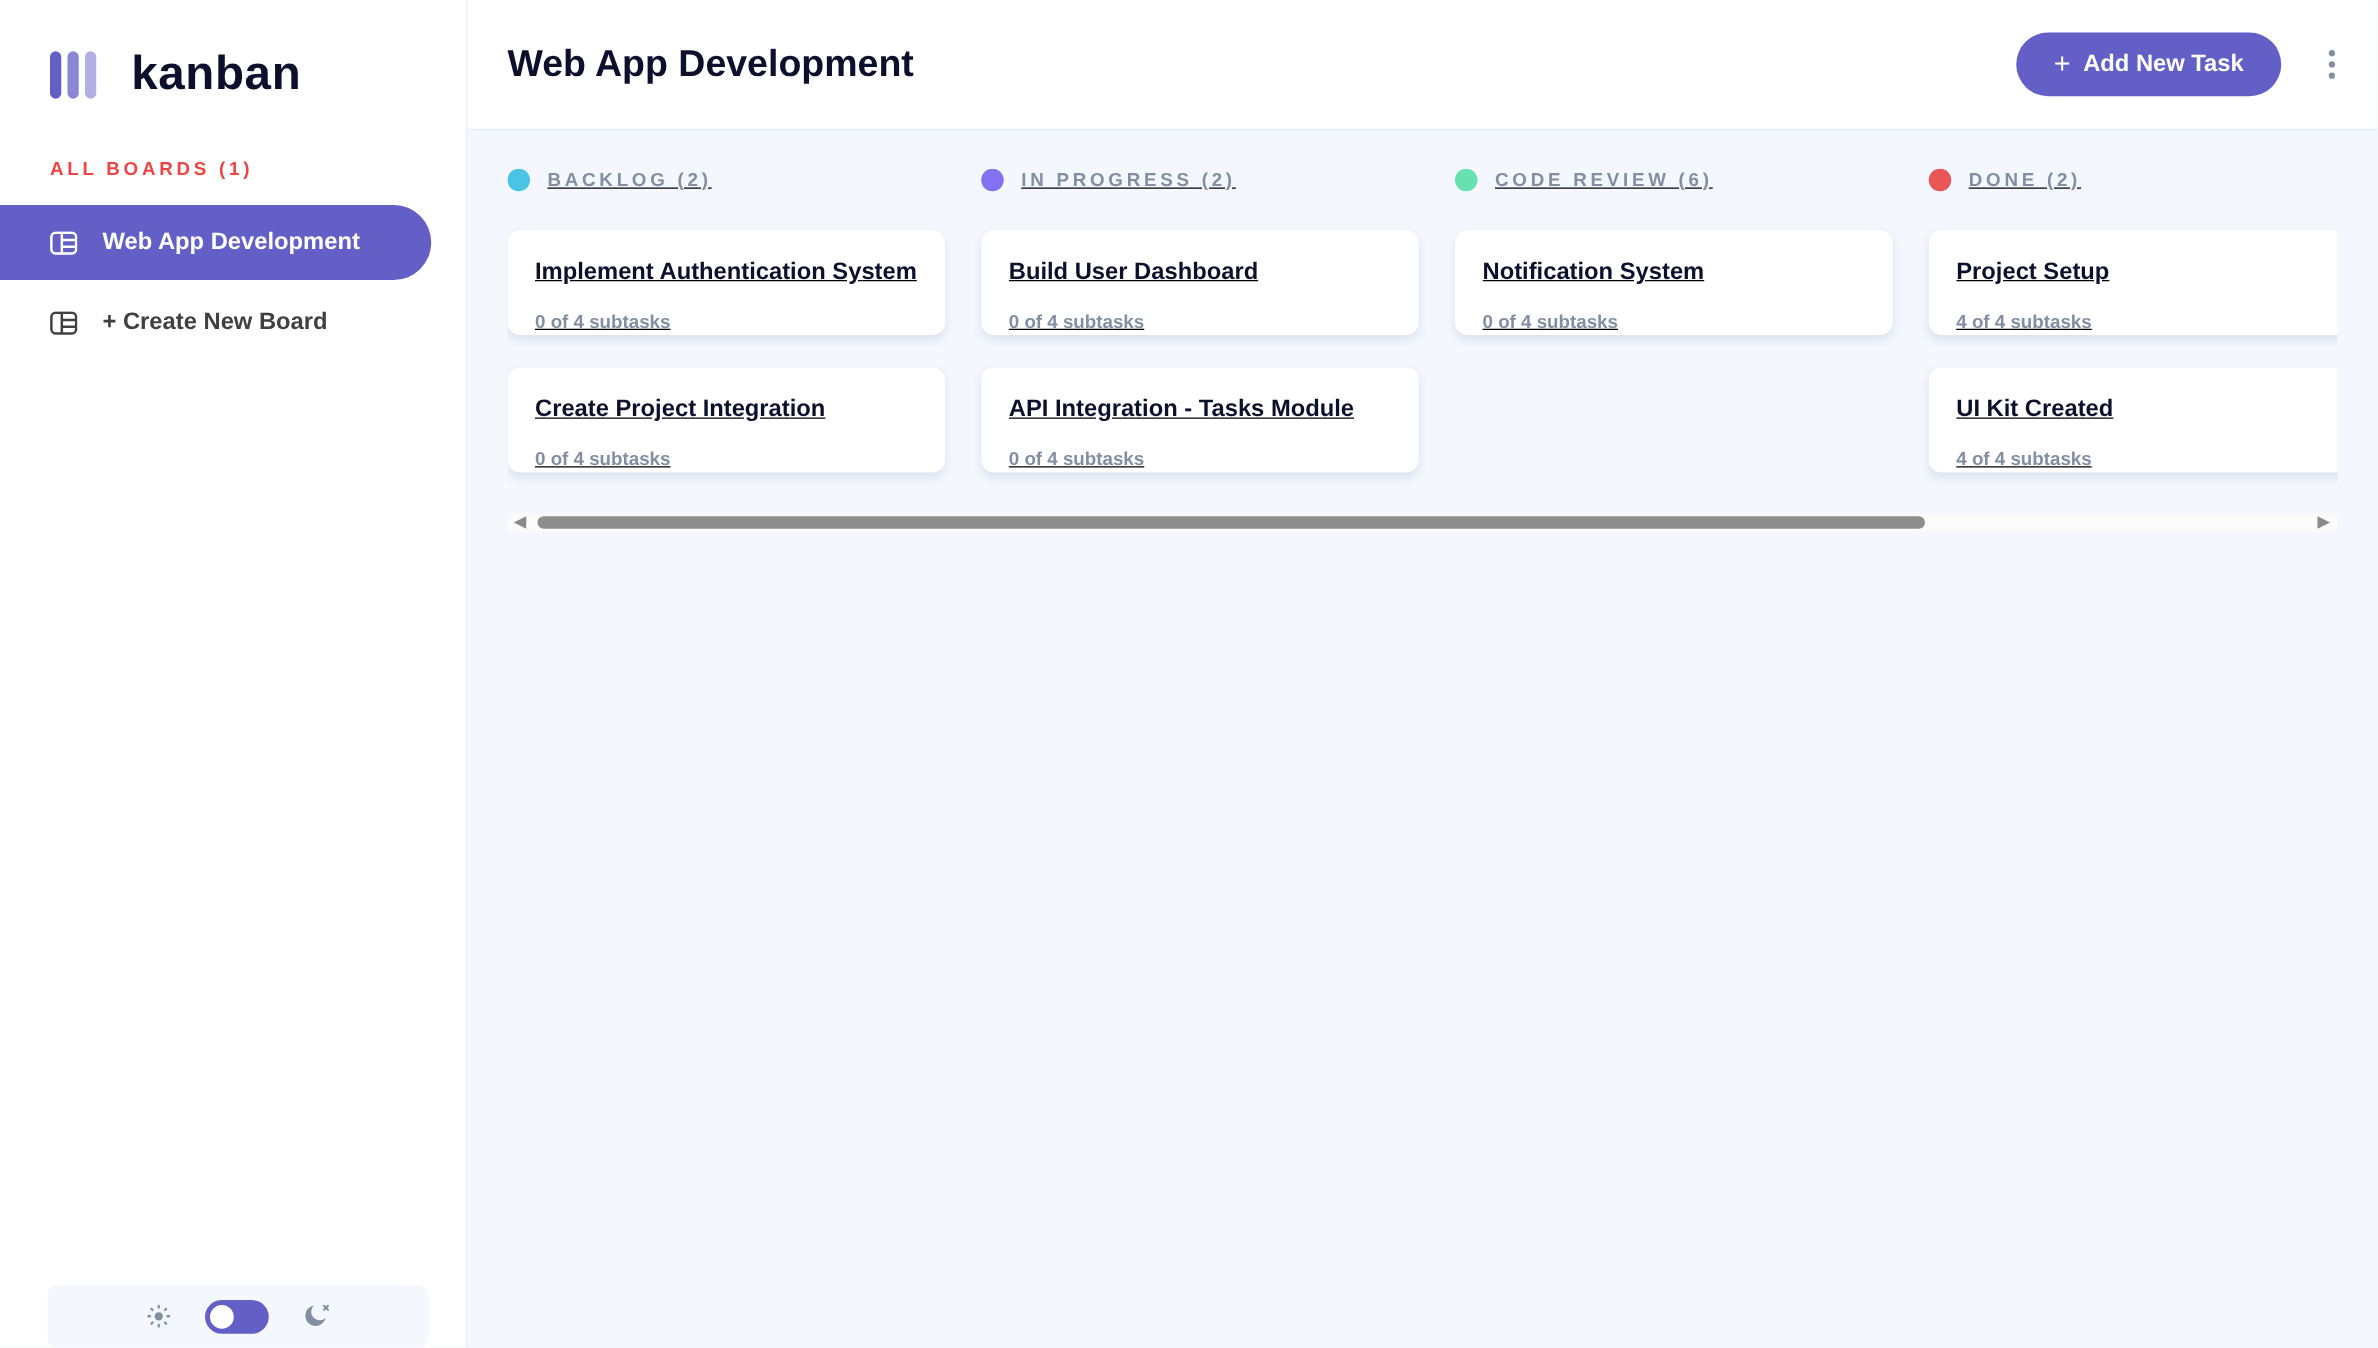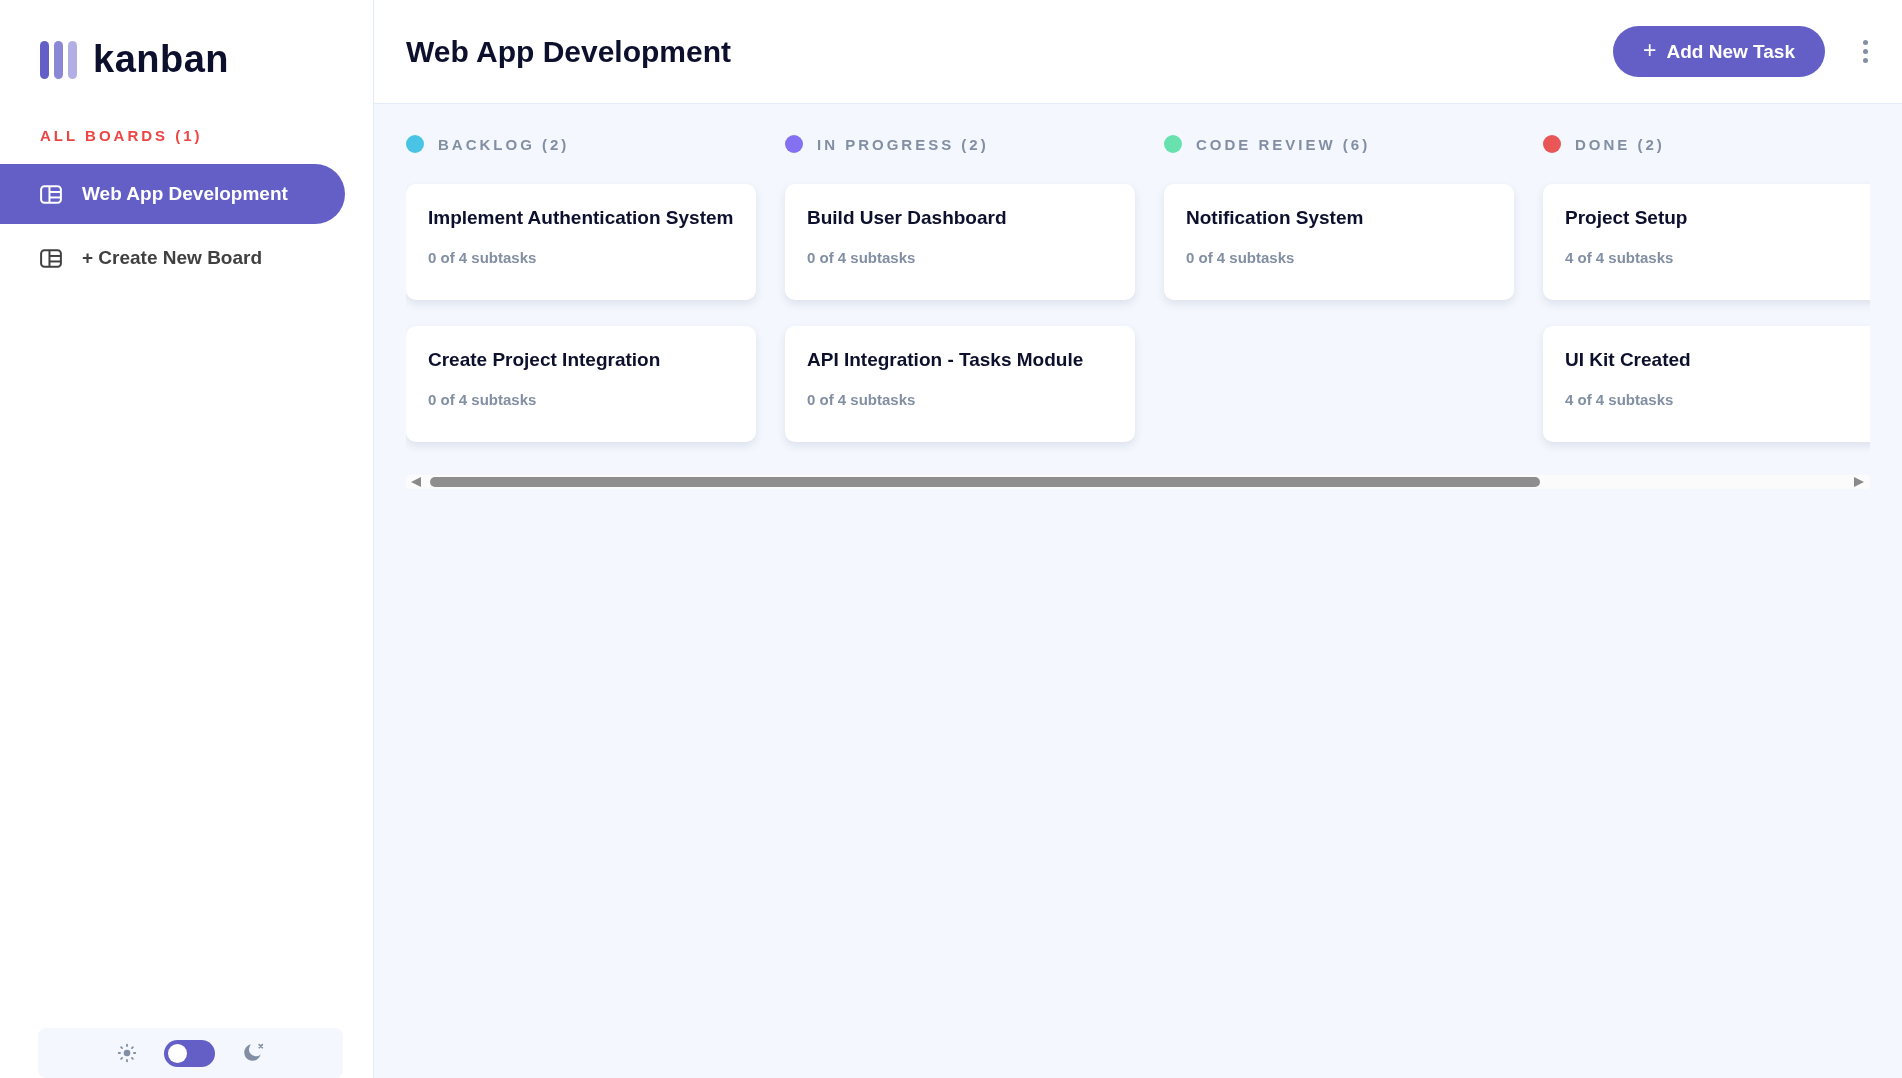--- a/index.html
+++ b/index.html
@@ -10,21 +10,21 @@
     background:#F4F7FD;
     font-family:"Liberation Sans", sans-serif;
   }
 
   
   .sidebar {
     width:374px; min-width:374px; height:1078px;
     background:#FFFFFF; border-right:1px solid #E4EBFA;
     display:flex; flex-direction:column;
   }
-  .logo-row { display:flex; align-items:center; gap:16px; padding:38px 0 0 40px; }
+  .logo-row { display:flex; align-items:center; gap:28px; padding:38px 0 0 40px; }
   .logo-bars { display:flex; gap:5px; }
   .logo-bars .bar { width:9px; height:38px; border-radius:5px; background:#635FC7; }
   .logo-bars .bar.b2 { opacity:.75; }
   .logo-bars .bar.b3 { opacity:.5; }
   .logo-text { font-size:38px; font-weight:800; color:#0D102D; letter-spacing:0.5px; }
 
   .boards-header {
     margin:46px 0 0 40px; font-size:15px; font-weight:700;
     letter-spacing:3px; color:#ef4444;
   }
@@ -73,26 +73,26 @@
   .add-btn .plus { font-size:23px; font-weight:400; margin-top:-2px; }
   .kebab {
     margin-left:34px; background:none; border:none; cursor:pointer;
     display:flex; flex-direction:column; gap:4px; padding:6px 4px;
   }
   .kebab .d { width:5px; height:5px; border-radius:50%; background:#828FA3; }
 
   
   .board-viewport { margin:31px 32px 0; width:1464px; overflow:hidden; }
   .columns { display:flex; gap:29px; width:max-content; }
-  .column { width:350px; min-width:350px; }
+  .column { width:350px; min-width:350px;text-decoration:underline; }
   .col-head { display:flex; align-items:center; gap:14px; height:18px; margin-bottom:31px; }
   .dot { width:18px; height:18px; border-radius:50%; }
   .col-title { font-size:15px; font-weight:700; letter-spacing:3px; color:#828FA3; }
   .card {
-    background:#FFFFFF; border-radius:10px; height:116px; padding:23px 22px;
+    background:#FFFFFF; border-radius:10px; height:84px; padding:23px 22px;
     box-shadow:0 4px 8px rgba(54,78,126,.12); margin-bottom:26px; cursor:pointer;
   }
   .card h3 { margin:0; font-size:19px; font-weight:700; color:#0D102D; line-height:1.2;
              white-space:nowrap; overflow:hidden; }
   .card p { margin:19px 0 0; font-size:15px; font-weight:700; color:#828FA3; }
 
   
   .hscrollbar {
     margin:7px 32px 0; width:1464px; height:14px; background:#FBFBFB;
     position:relative; border-radius:2px;

